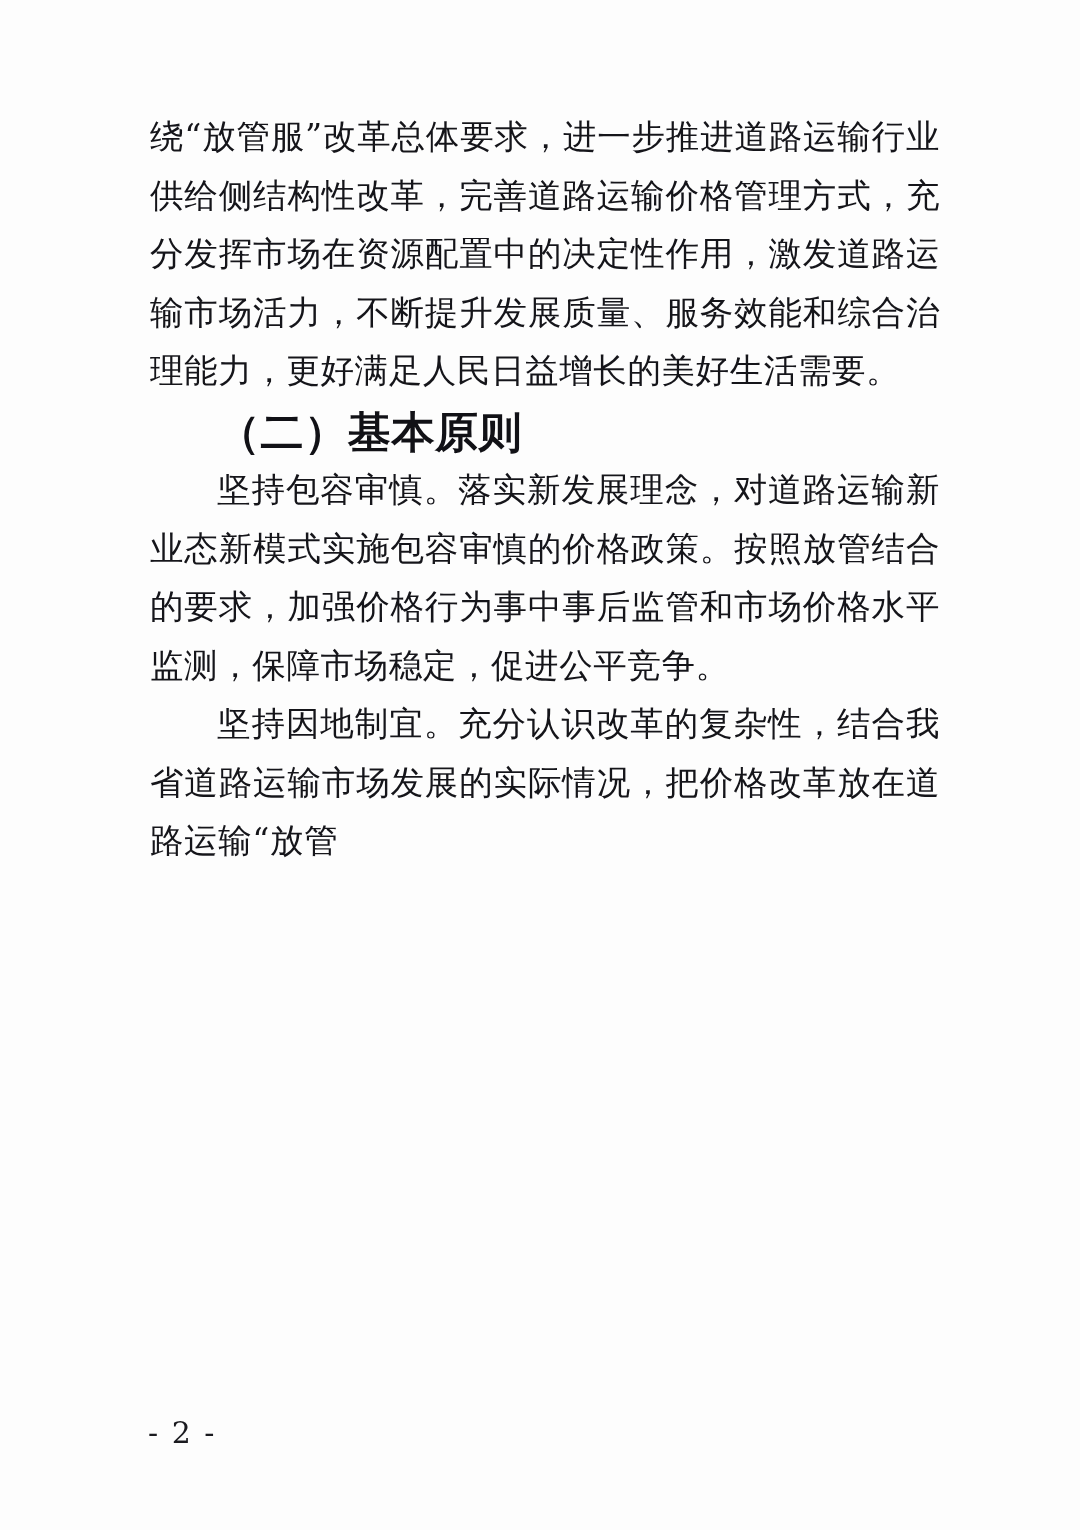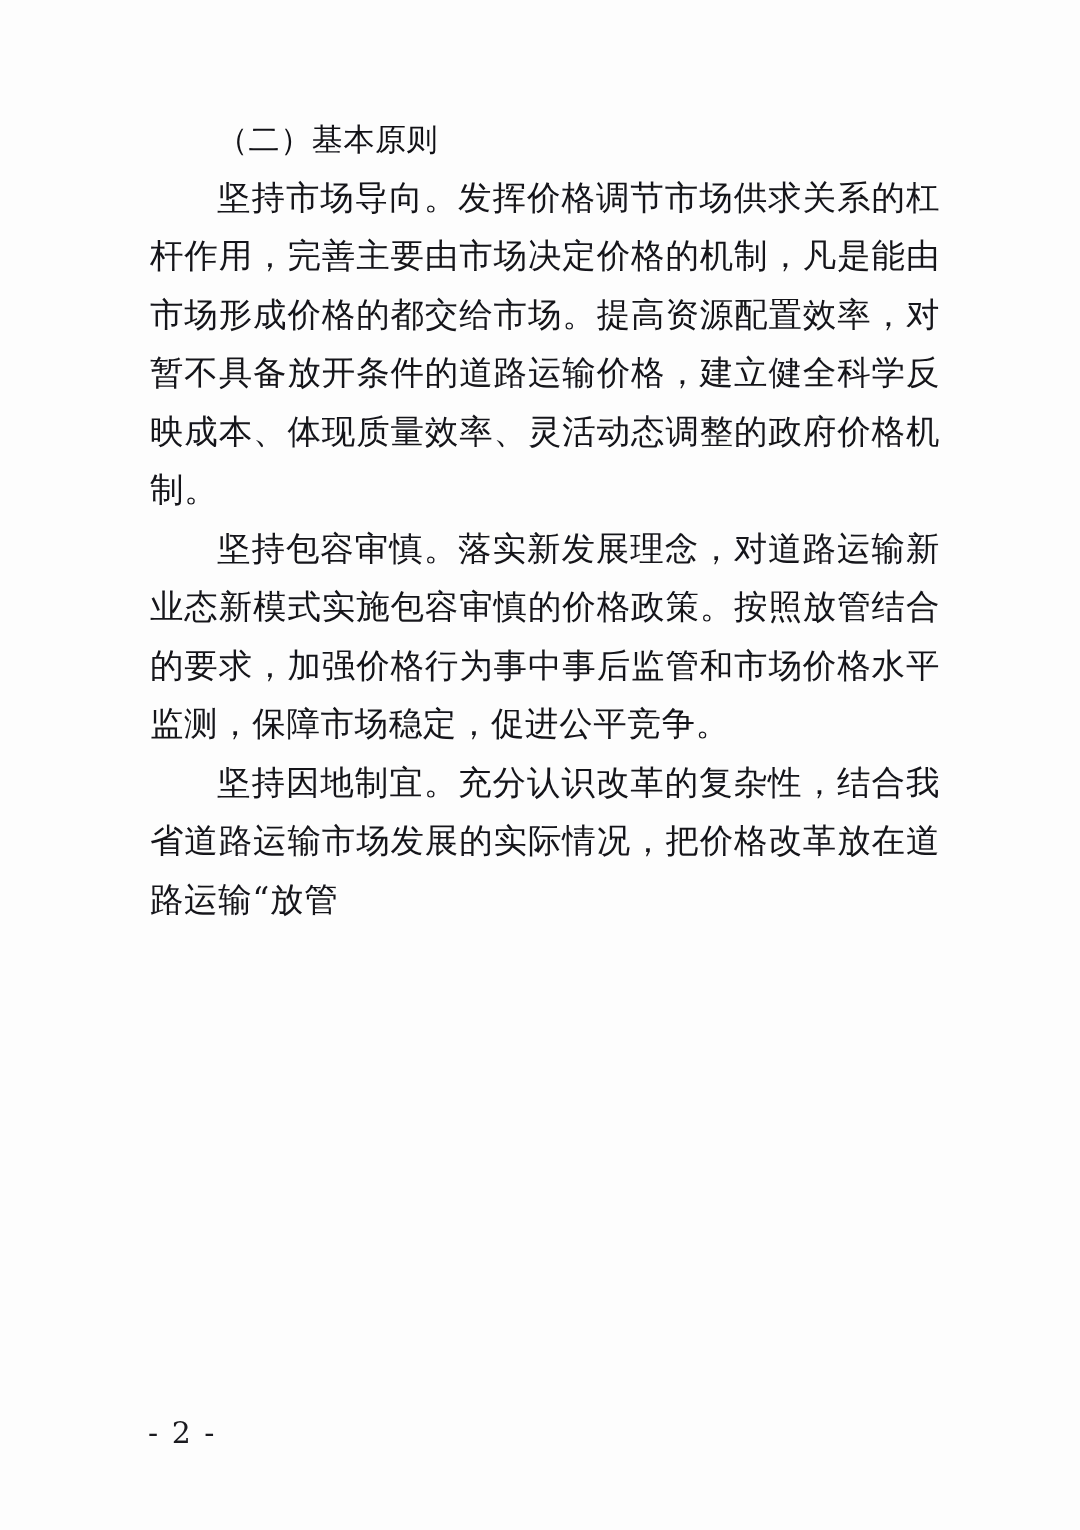--- a/index.html
+++ b/index.html
@@ -37,25 +37,25 @@
     text-justify: inter-ideograph;
     margin: 0 0 0 0;
     text-indent: 0;
     font-family: "DejaVu Serif", serif;
     color: #15151a;
   }
   .para.indent {
     text-indent: 67px;
   }
   .heading {
-    font-size: 31px;
+    font-size: 43px;
     line-height: 58.5px;
     letter-spacing: 0.6px;
     text-indent: 67px;
-    font-weight: normal;
+    font-weight: bold;
     font-family: "DejaVu Sans", sans-serif;
     color: #111116;
     margin: 0;
   }
   .spacer-sm { height: 2px; }
   .page-number {
     position: absolute;
     left: 148px;
     top: 1415px;
     font-size: 30px;
@@ -63,26 +63,26 @@
     color: #1a1a1f;
     font-family: "DejaVu Serif", serif;
   }
 </style>
 </head>
 <body>
 
 <div class="page">
   <div class="content">
 
+    <p class="para">绕“放管服”改革总体要求，进一步推进道路运输行业供给侧结构性改革，完善道路运输价格管理方式，充分发挥市场在资源配置中的决定性作用，激发道路运输市场活力，不断提升发展质量、服务效能和综合治理能力，更好满足人民日益增长的美好生活需要。</p>
 
     <div class="spacer-sm"></div>
 
     <p class="heading">（二）基本原则</p>
 
-    <p class="para indent">坚持市场导向。发挥价格调节市场供求关系的杠杆作用，完善主要由市场决定价格的机制，凡是能由市场形成价格的都交给市场。提高资源配置效率，对暂不具备放开条件的道路运输价格，建立健全科学反映成本、体现质量效率、灵活动态调整的政府价格机制。</p>
 
 
     <p class="para indent">坚持包容审慎。落实新发展理念，对道路运输新业态新模式实施包容审慎的价格政策。按照放管结合的要求，加强价格行为事中事后监管和市场价格水平监测，保障市场稳定，促进公平竞争。</p>
 
     <p class="para indent">坚持因地制宜。充分认识改革的复杂性，结合我省道路运输市场发展的实际情况，把价格改革放在道路运输“放管</p>
 
   </div>
 
   <div class="page-number">- 2 -</div>
 </div>

